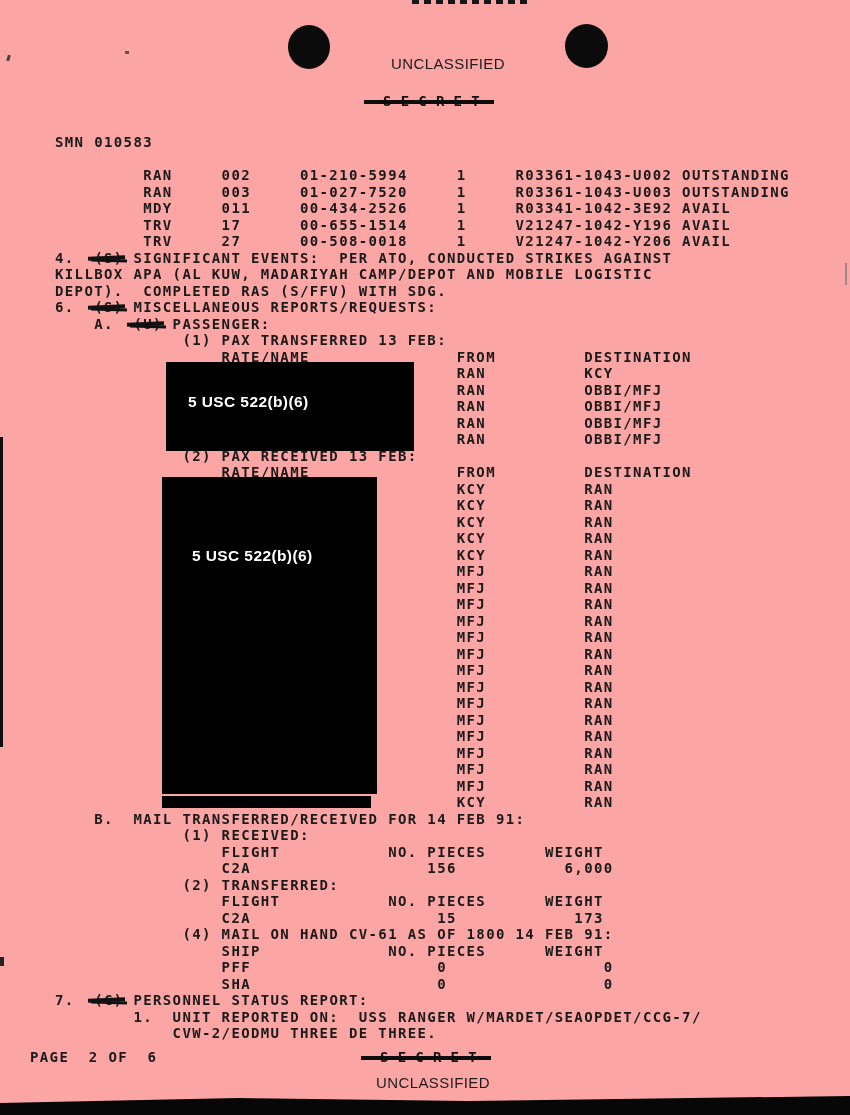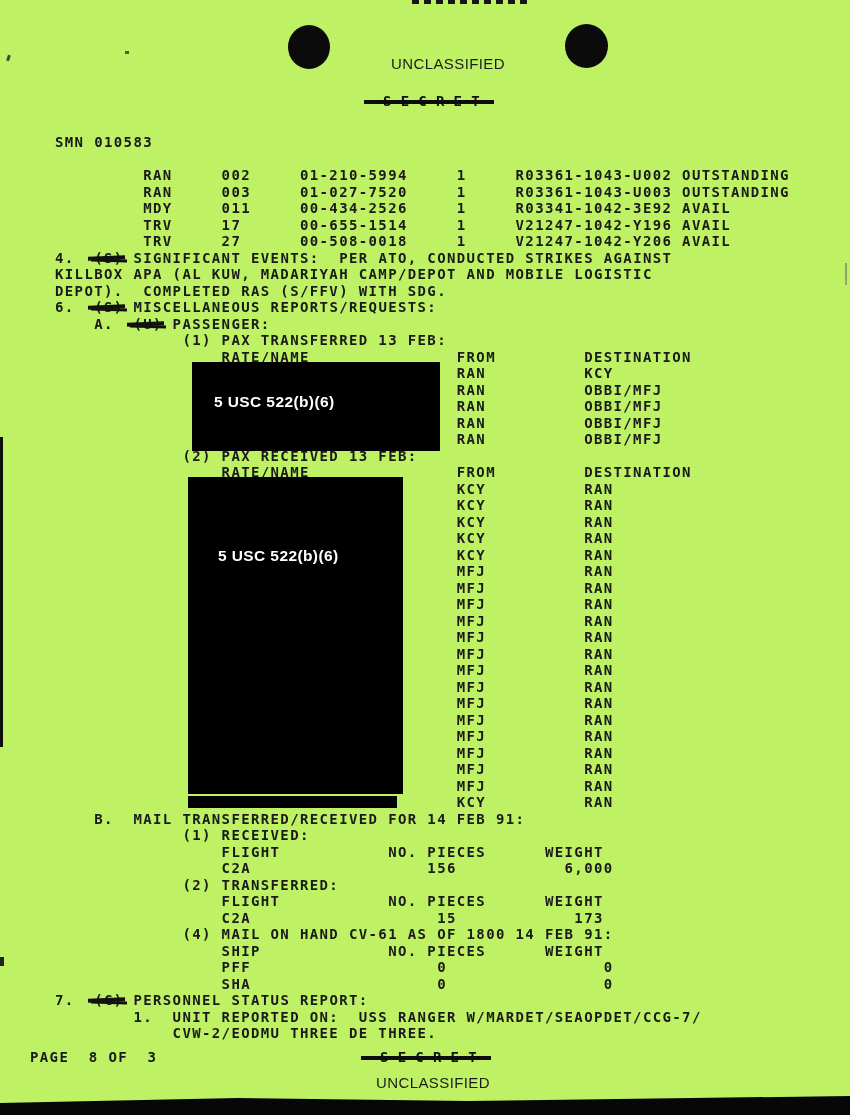--- a/index.html
+++ b/index.html
@@ -1,19 +1,19 @@
 <!DOCTYPE html>
 <html><head>
 <meta charset="utf-8">
 <style>
   html,body{margin:0;padding:0;background:#e8e8e4;}
   .page{
     position:relative;
     width:850px;height:1115px;
-    background:#bef264;
+    background:#fca5a5;
     overflow:hidden;
     font-family:"DejaVu Sans Mono", monospace;
     color:#161616;
   }
   
   .doc-lines{
     position:absolute;left:30px;top:134px;
     font:bold 14px/16.5px "DejaVu Sans Mono", monospace;
     letter-spacing:1.37px;
     color:#1a1a1a;
@@ -56,21 +56,21 @@
   }
   .secret.header{left:383px;top:93px;}
   .secret.footer{left:380px;top:1049px;}
   
   .page-num{
     position:absolute;left:30px;top:1049px;
     font:bold 14px/16.5px "DejaVu Sans Mono", monospace;
     letter-spacing:1.37px;color:#1a1a1a;white-space:pre;
   }
   
-  .redact{position:absolute;background:#000;margin-left:26px;}
+  .redact{position:absolute;background:#000;}
   .redact .rlabel{
     position:absolute;
     font:bold 15.5px "Liberation Sans", sans-serif;
     letter-spacing:0.4px;color:#fff;white-space:nowrap;
   }
   .redact.box1{left:166px;top:362px;width:248px;height:89px;}
   .redact.box1 .rlabel{left:22px;top:31px;}
   .redact.box2{left:162px;top:477px;width:215px;height:317px;}
   .redact.box2 .rlabel{left:30px;top:70px;}
   .redact.box2b{left:162px;top:796px;width:209px;height:12px;}
@@ -110,18 +110,18 @@
   <div class="doc-lines"><div class="ln"><span>SMN 010583</span></div><div class="ln"><span></span></div><div class="ln"><span>         RAN     002     01-210-5994     1     R03361-1043-U002 OUTSTANDING</span></div><div class="ln"><span>         RAN     003     01-027-7520     1     R03361-1043-U003 OUTSTANDING</span></div><div class="ln"><span>         MDY     011     00-434-2526     1     R03341-1042-3E92 AVAIL</span></div><div class="ln"><span>         TRV     17      00-655-1514     1     V21247-1042-Y196 AVAIL</span></div><div class="ln"><span>         TRV     27      00-508-0018     1     V21247-1042-Y206 AVAIL</span></div><div class="ln"><span>4.  </span><span class="strike">(S)</span><span> SIGNIFICANT EVENTS:  PER ATO, CONDUCTED STRIKES AGAINST</span></div><div class="ln"><span>KILLBOX APA (AL KUW, MADARIYAH CAMP/DEPOT AND MOBILE LOGISTIC</span></div><div class="ln"><span>DEPOT).  COMPLETED RAS (S/FFV) WITH SDG.</span></div><div class="ln"><span>6.  </span><span class="strike">(S)</span><span> MISCELLANEOUS REPORTS/REQUESTS:</span></div><div class="ln"><span>    A.  </span><span class="strike">(U)</span><span> PASSENGER:</span></div><div class="ln"><span>             (1) PAX TRANSFERRED 13 FEB:</span></div><div class="ln"><span>                 RATE/NAME               FROM         DESTINATION</span></div><div class="ln"><span>                                         RAN          KCY</span></div><div class="ln"><span>                                         RAN          OBBI/MFJ</span></div><div class="ln"><span>                                         RAN          OBBI/MFJ</span></div><div class="ln"><span>                                         RAN          OBBI/MFJ</span></div><div class="ln"><span>                                         RAN          OBBI/MFJ</span></div><div class="ln"><span>             (2) PAX RECEIVED 13 FEB:</span></div><div class="ln"><span>                 RATE/NAME               FROM         DESTINATION</span></div><div class="ln"><span>                                         KCY          RAN</span></div><div class="ln"><span>                                         KCY          RAN</span></div><div class="ln"><span>                                         KCY          RAN</span></div><div class="ln"><span>                                         KCY          RAN</span></div><div class="ln"><span>                                         KCY          RAN</span></div><div class="ln"><span>                                         MFJ          RAN</span></div><div class="ln"><span>                                         MFJ          RAN</span></div><div class="ln"><span>                                         MFJ          RAN</span></div><div class="ln"><span>                                         MFJ          RAN</span></div><div class="ln"><span>                                         MFJ          RAN</span></div><div class="ln"><span>                                         MFJ          RAN</span></div><div class="ln"><span>                                         MFJ          RAN</span></div><div class="ln"><span>                                         MFJ          RAN</span></div><div class="ln"><span>                                         MFJ          RAN</span></div><div class="ln"><span>                                         MFJ          RAN</span></div><div class="ln"><span>                                         MFJ          RAN</span></div><div class="ln"><span>                                         MFJ          RAN</span></div><div class="ln"><span>                                         MFJ          RAN</span></div><div class="ln"><span>                                         MFJ          RAN</span></div><div class="ln"><span>                                         KCY          RAN</span></div><div class="ln"><span>    B.  MAIL TRANSFERRED/RECEIVED FOR 14 FEB 91:</span></div><div class="ln"><span>             (1) RECEIVED:</span></div><div class="ln"><span>                 FLIGHT           NO. PIECES      WEIGHT</span></div><div class="ln"><span>                 C2A                  156           6,000</span></div><div class="ln"><span>             (2) TRANSFERRED:</span></div><div class="ln"><span>                 FLIGHT           NO. PIECES      WEIGHT</span></div><div class="ln"><span>                 C2A                   15            173</span></div><div class="ln"><span>             (4) MAIL ON HAND CV-61 AS OF 1800 14 FEB 91:</span></div><div class="ln"><span>                 SHIP             NO. PIECES      WEIGHT</span></div><div class="ln"><span>                 PFF                   0                0</span></div><div class="ln"><span>                 SHA                   0                0</span></div><div class="ln"><span>7.  </span><span class="strike">(C)</span><span> PERSONNEL STATUS REPORT:</span></div><div class="ln"><span>        1.  UNIT REPORTED ON:  USS RANGER W/MARDET/SEAOPDET/CCG-7/</span></div><div class="ln"><span>            CVW-2/EODMU THREE DE THREE.</span></div></div>
 
   <div class="redact box1">
     <span class="rlabel">5 USC 522(b)(6)</span>
   </div>
   <div class="redact box2">
     <span class="rlabel">5 USC 522(b)(6)</span>
   </div>
   <div class="redact box2b"></div>
 
-  <div class="page-num">PAGE  8 OF  3</div>
+  <div class="page-num">PAGE  2 OF  6</div>
   <div class="secret footer">SECRET</div>
   <div class="stamp bot-unclass">UNCLASSIFIED</div>
 
   <div class="bottom-bar"></div>
 </div>
 
 </body></html>

